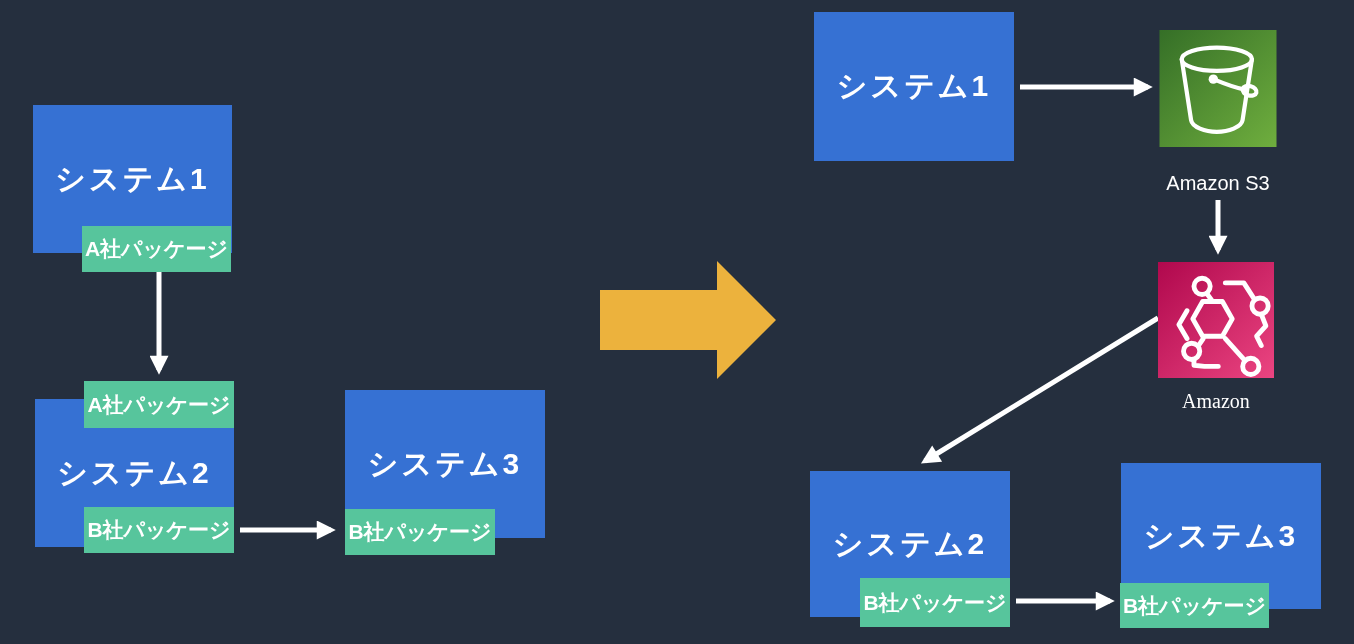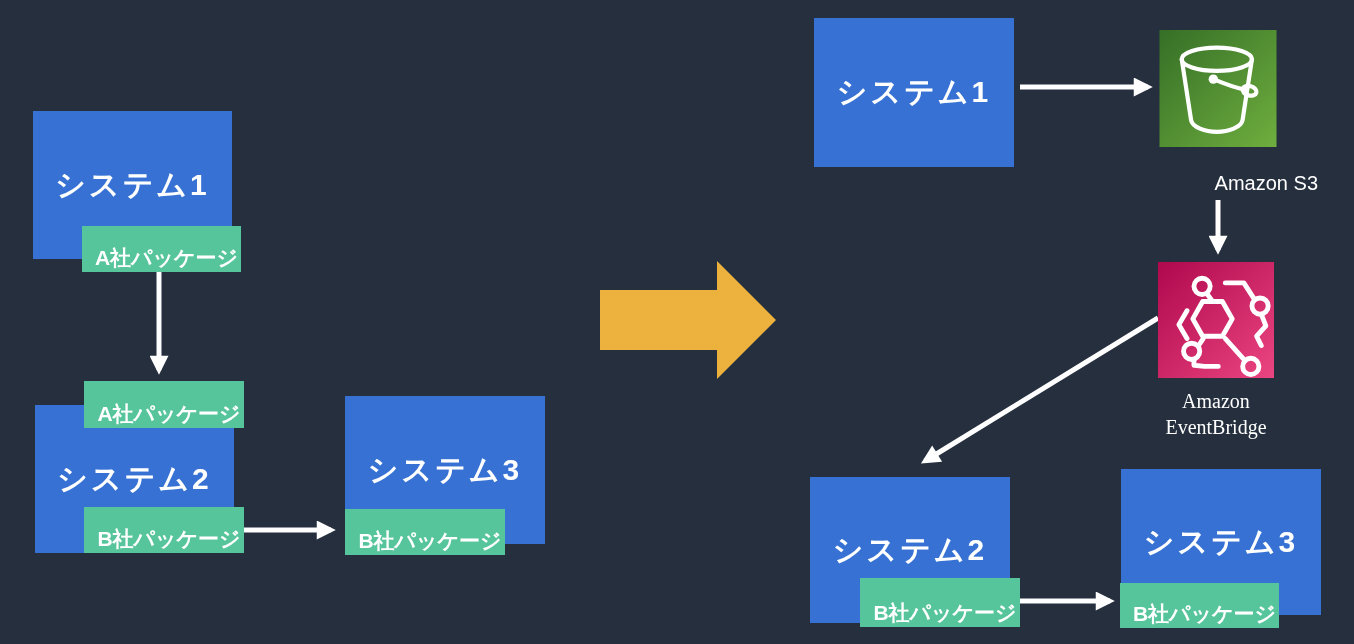--- a/index.html
+++ b/index.html
@@ -15,37 +15,35 @@
     background: var(--background, #252f3e);
     overflow: hidden;
   }
   .sys-box {
     position: absolute;
     background: var(--box-blue, #3671d3);
     display: flex;
     align-items: center;
     justify-content: center;
     z-index: 2;
-    margin-top: 6px;
   }
   .sys-title {
     color: #ffffff;
     font-size: 30px;
     font-weight: bold;
     letter-spacing: 0.10em;
     white-space: nowrap;
   }
   .pkg-label {
     position: absolute;
     background: var(--label-green, #57c59c);
     display: flex;
-    align-items: flex-end;
+    align-items: center;
     justify-content: center;
     z-index: 3;
-    padding-left: 10px;
   }
   .pkg-text {
     color: #ffffff;
     font-size: 21px;
     font-weight: bold;
     white-space: nowrap;
   }
   .aws-icon {
     position: absolute;
     z-index: 3;
@@ -73,21 +71,21 @@
   #box-before-system1   { left: 33px;  top: 105px; width: 199px; height: 148px; }
   #label-before-s1-pkg  { left: 82px;  top: 226px; width: 149px; height: 46px; }
   #box-before-system2   { left: 35px;  top: 399px; width: 199px; height: 148px; }
   #label-before-s2-top  { left: 84px;  top: 381px; width: 150px; height: 47px; }
   #label-before-s2-bot  { left: 84px;  top: 507px; width: 150px; height: 46px; }
   #box-before-system3   { left: 345px; top: 390px; width: 200px; height: 148px; }
   #label-before-s3-pkg  { left: 345px; top: 509px; width: 150px; height: 46px; }
 
   #box-after-system1    { left: 814px; top: 12px;  width: 200px; height: 149px; }
   #icon-s3              { left: 1159px; top: 30px;  width: 118px; height: 117px; }
-  #label-s3             { left: 1118px; top: 170px; width: 200px; text-align: right; }
+  #label-s3             { left: 1118px; top: 170px; width: 200px; }
   #icon-eventbridge     { left: 1158px; top: 262px; width: 116px; height: 116px; }
   #label-eventbridge    { left: 1116px; top: 388px; width: 200px; font-family: Liberation Serif, serif; }
   #box-after-system2    { left: 810px; top: 471px; width: 200px; height: 146px; }
   #label-after-s2-pkg   { left: 860px; top: 578px; width: 150px; height: 49px; }
   #box-after-system3    { left: 1121px; top: 463px; width: 200px; height: 146px; }
   #label-after-s3-pkg   { left: 1120px; top: 583px; width: 149px; height: 45px; }
 </style>
 </head>
 <body>
 
@@ -174,21 +172,20 @@
         <line x1="58" y1="66" x2="75" y2="85"></line>
         <circle cx="29" cy="77" r="7"></circle>
         <line x1="35" y1="72" x2="39" y2="66"></line>
         <polyline points="31,84 31,89 40,90 52,90"></polyline>
         <polyline points="25,42 18,54 25,66"></polyline>
       </g>
     </svg>
   </div>
   <div class="aws-label" id="label-eventbridge">
     <div>Amazon</div>
-    <div>EventBridge</div>
   </div>
 
   <div class="sys-box" id="box-after-system2">
     <span class="sys-title">システム2</span>
   </div>
   <div class="pkg-label" id="label-after-s2-pkg">
     <span class="pkg-text">B社パッケージ</span>
   </div>
 
   <div class="sys-box" id="box-after-system3">

